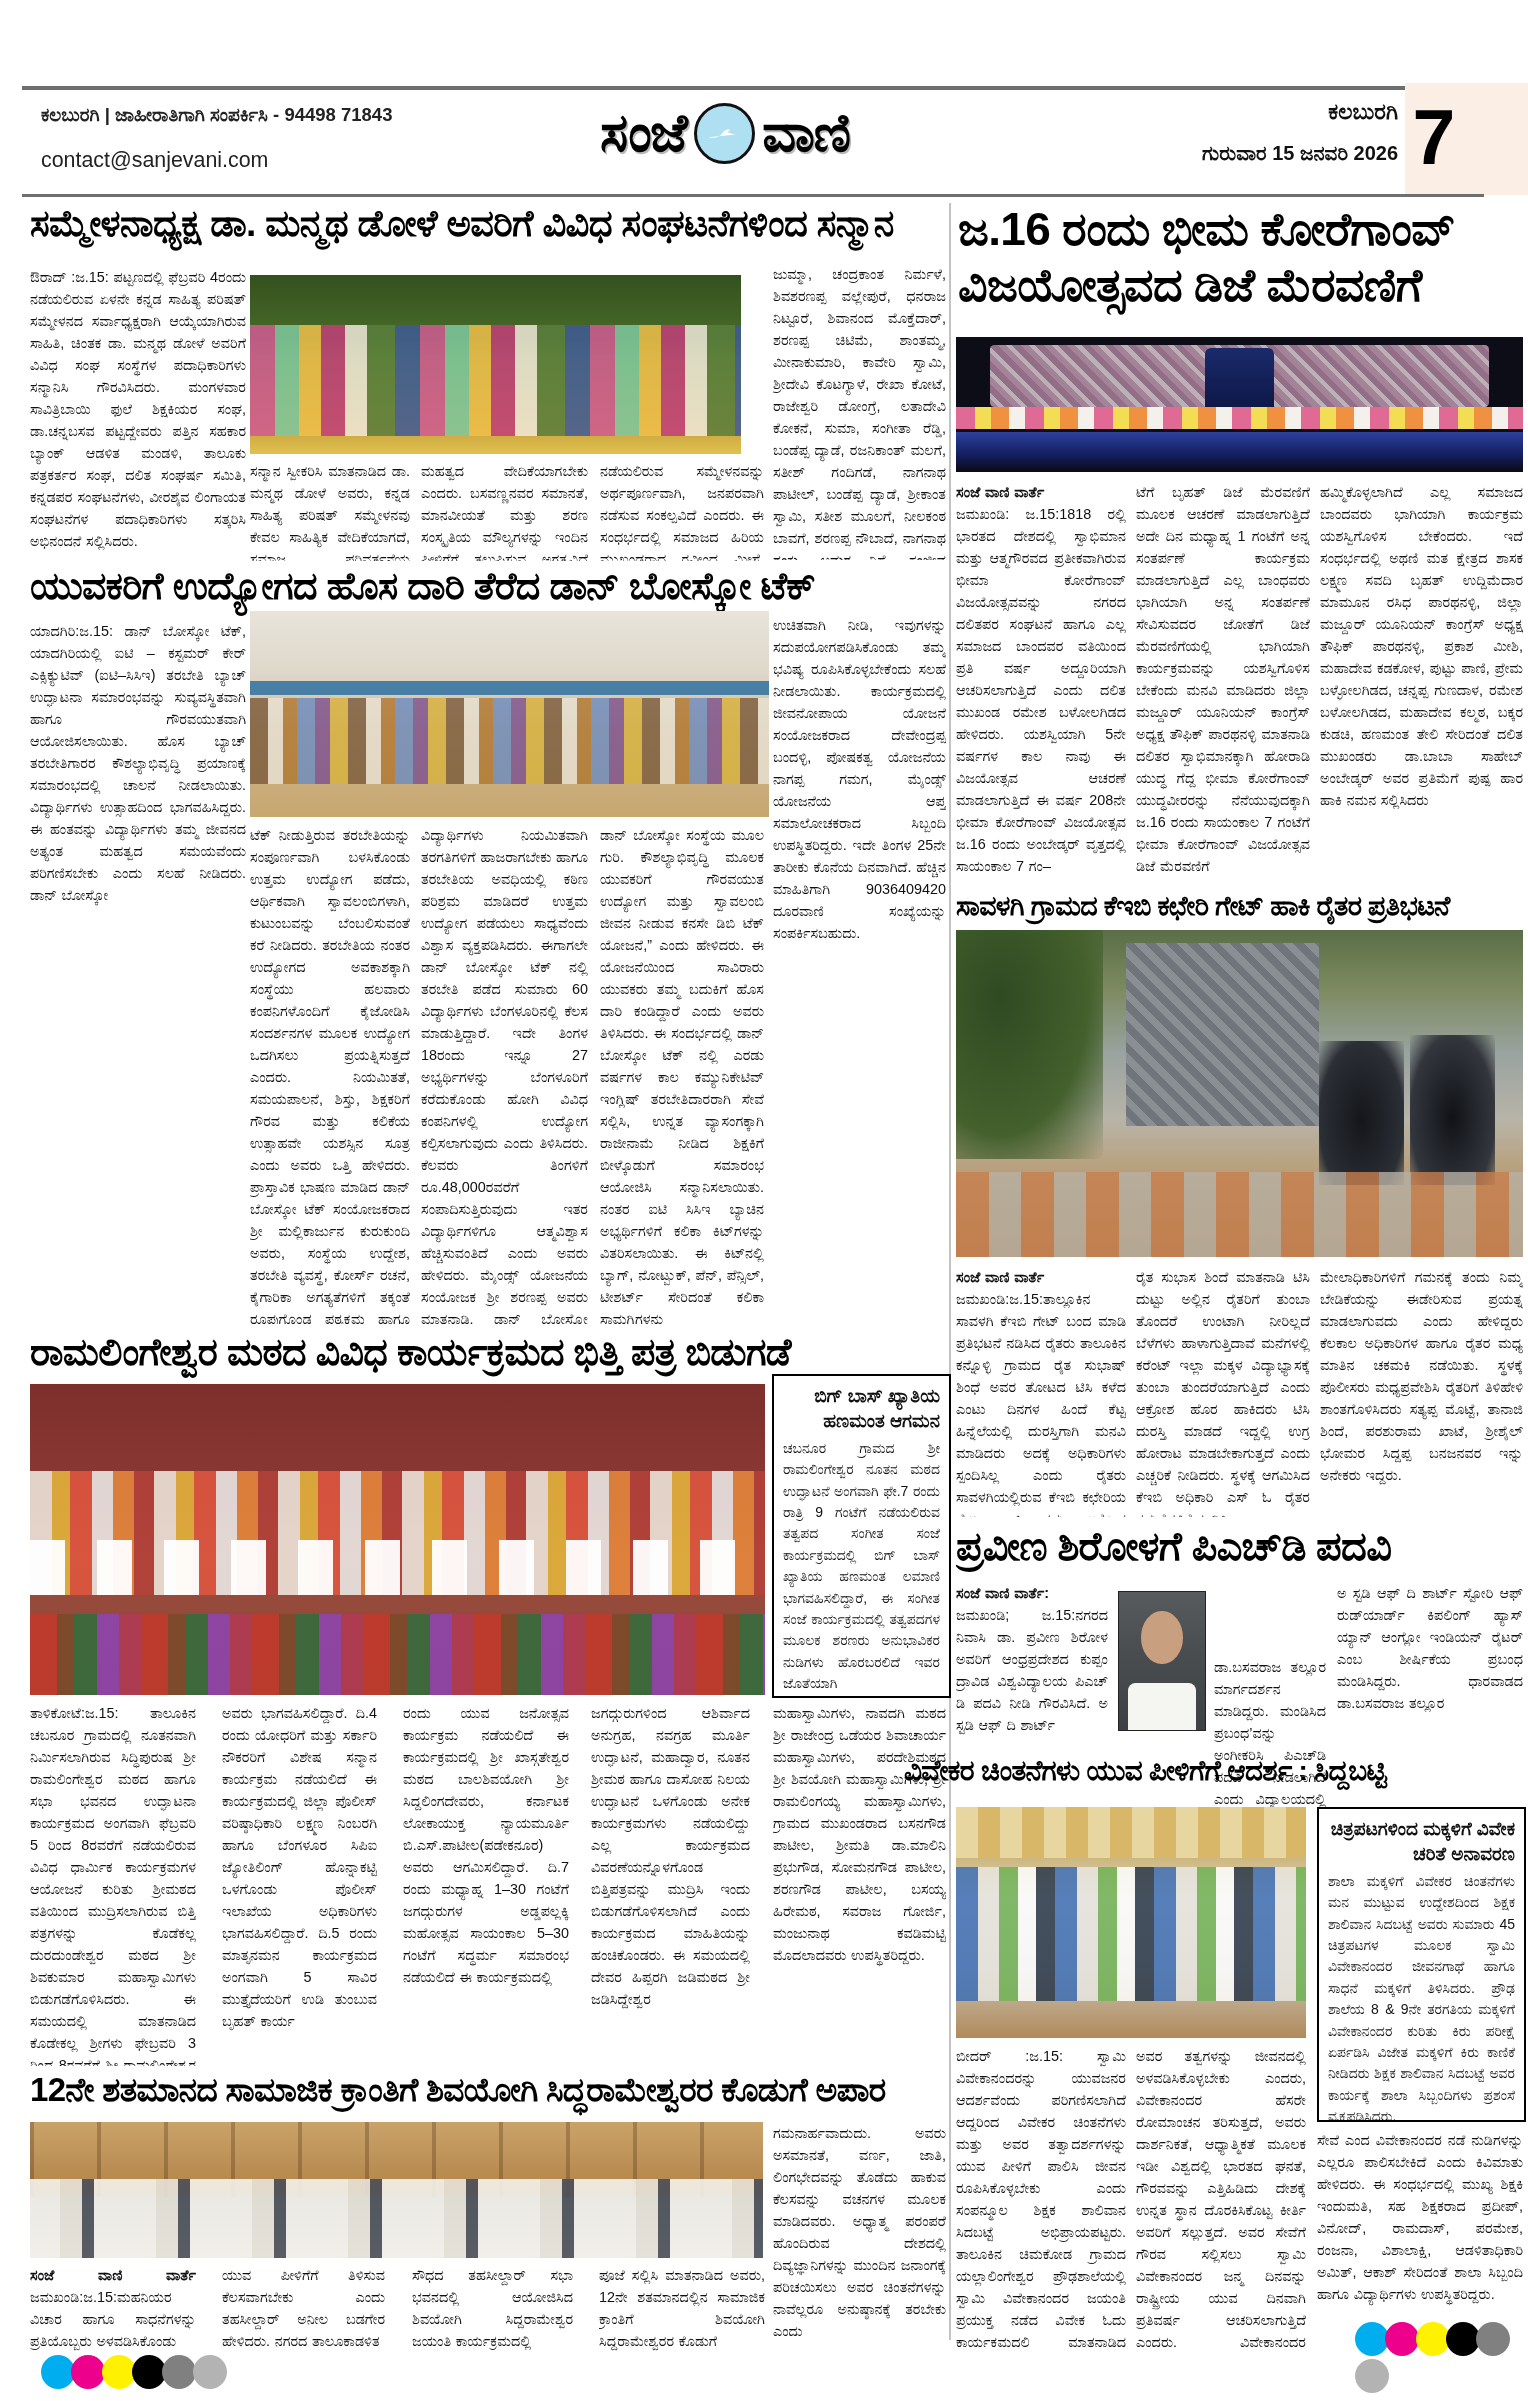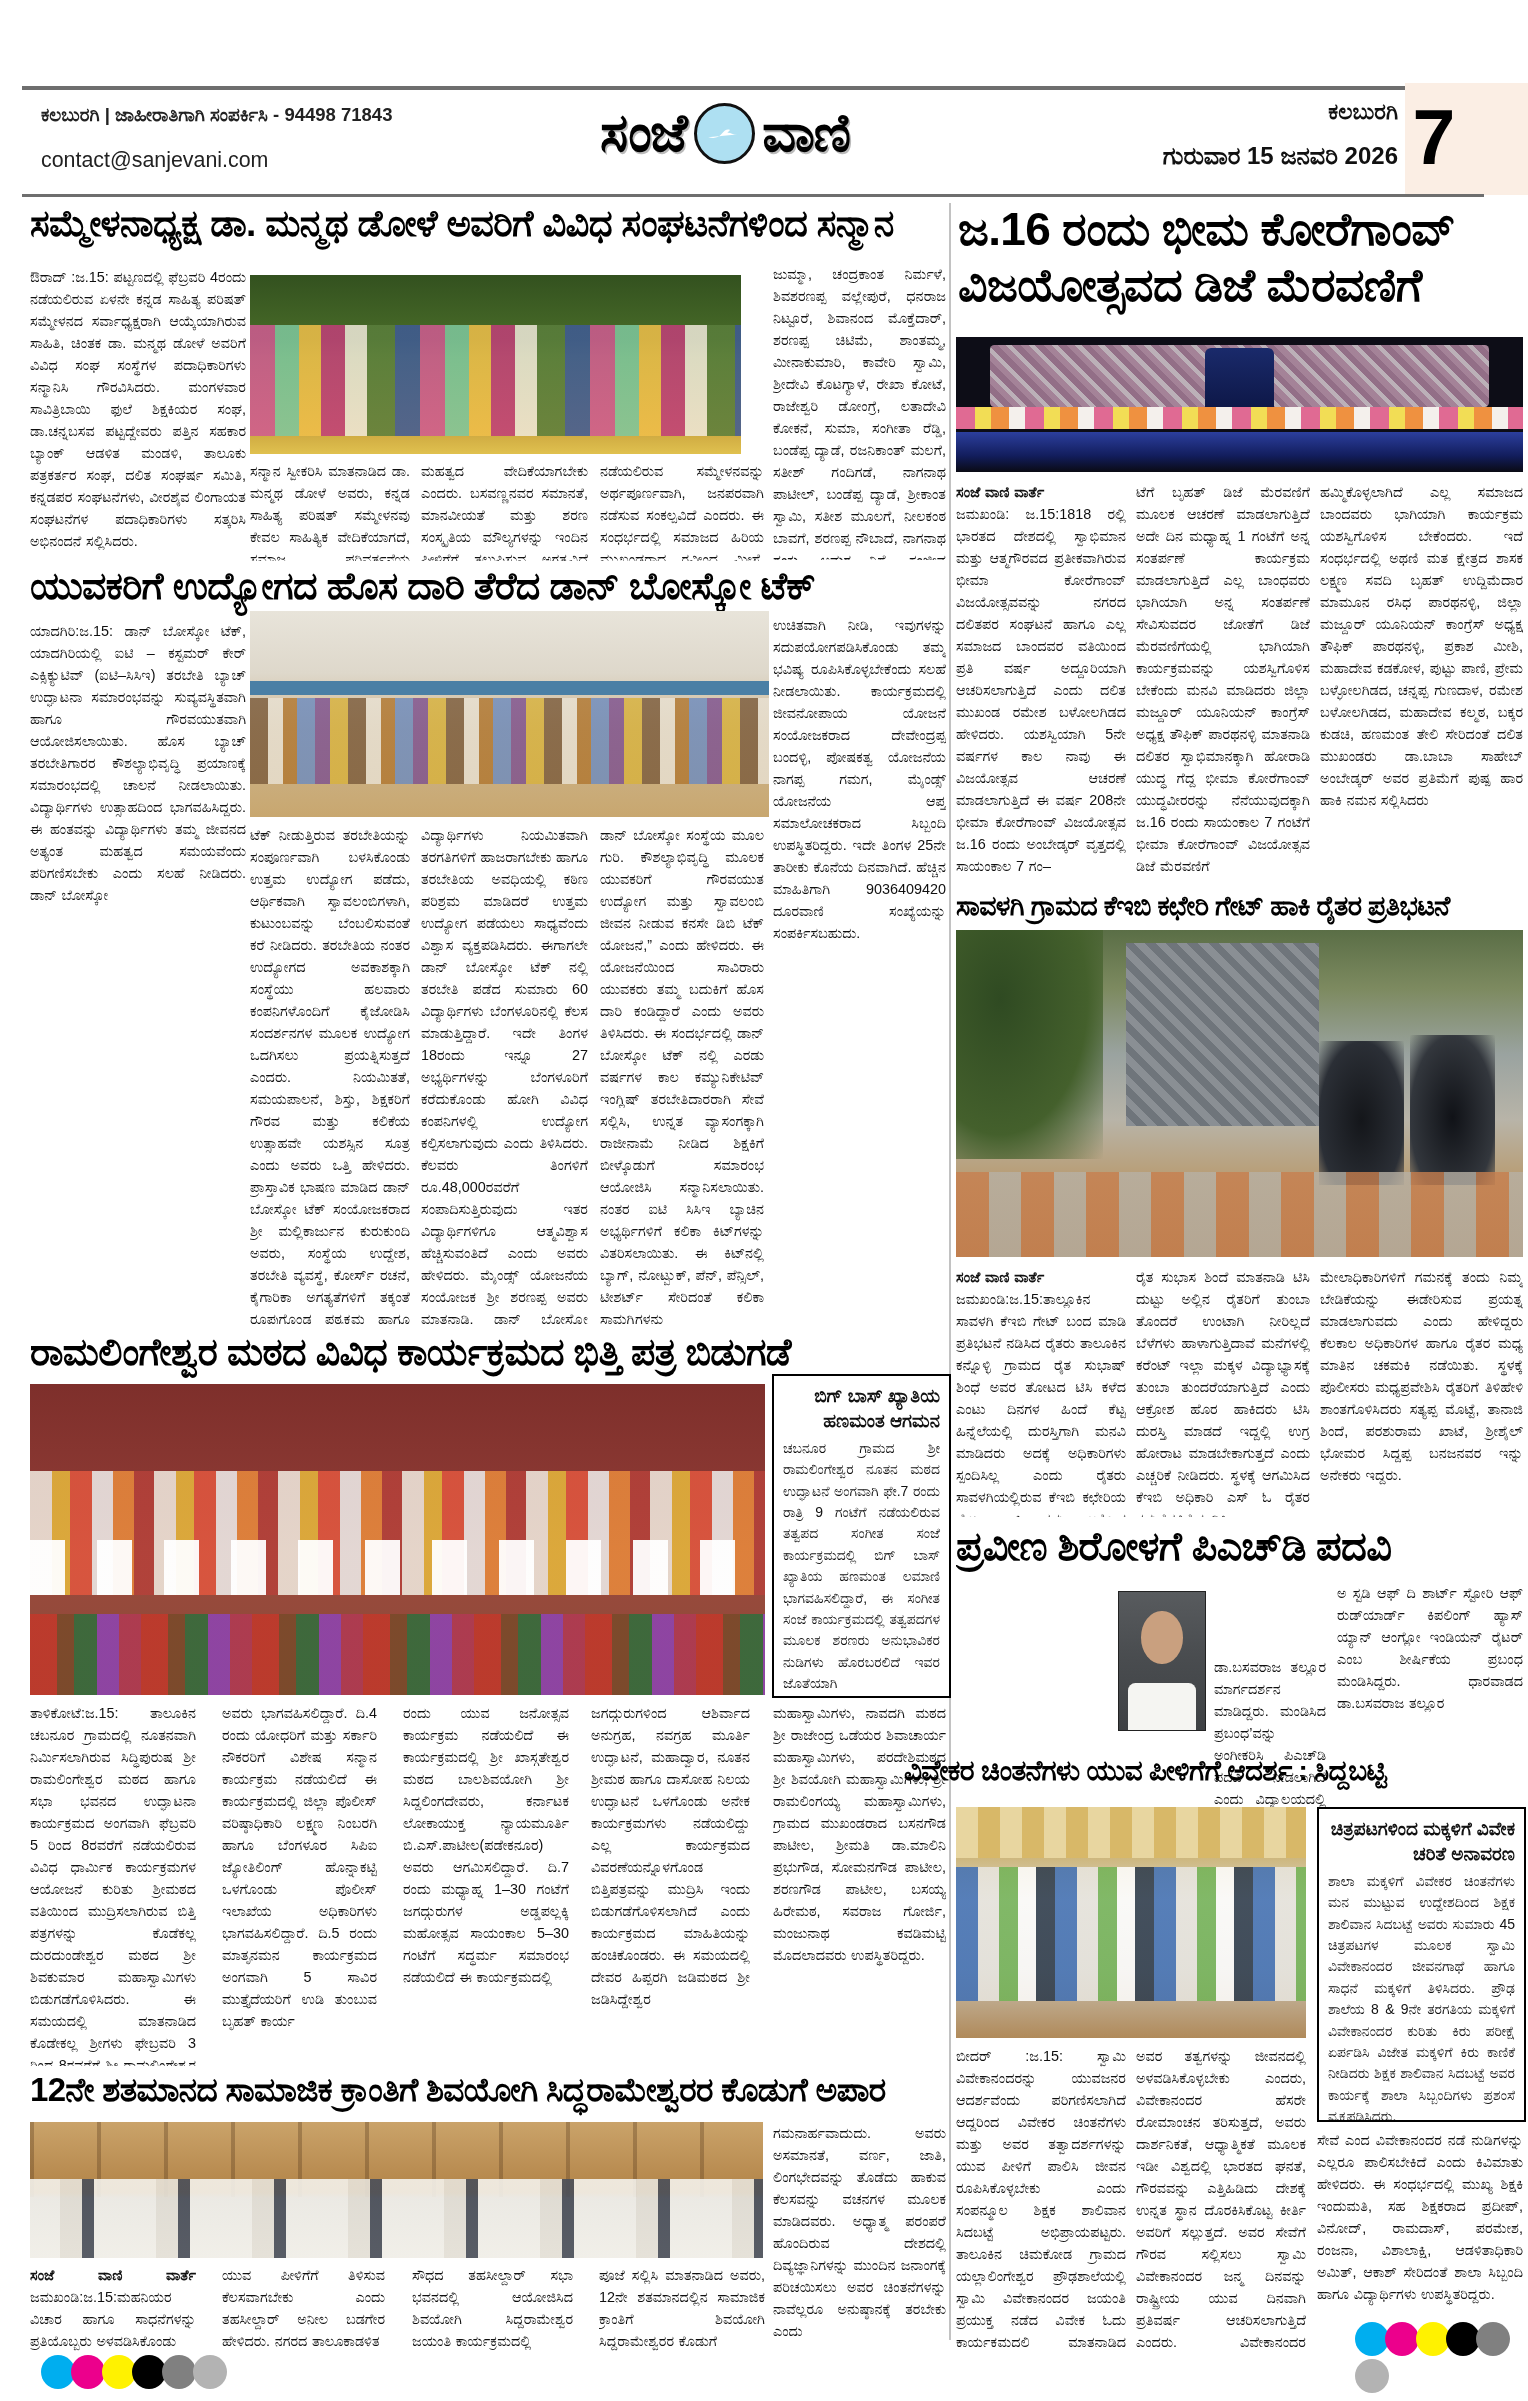--- a/index.html
+++ b/index.html
@@ -37,21 +37,21 @@
   <div class="masthead" style="left:600px;top:102px">
     <span>ಸಂಜೆ</span>
     <span class="dovecircle">
       <svg width="38" height="38" viewBox="0 0 24 24">
           <path d="M2 14c4 1.2 7 .2 9-2.6 1.2-1.8 3-2.8 4.8-2l-1.8 1.9c2.6-.3 4 1.6 6 1- .8 2.8-3.6 4-6.6 4l-3.8 2.8v-2.6c-3 .8-5.4-.2-7.6-2.5z" fill="#ffffff"></path>
         </svg>
     </span>
     <span>ವಾಣಿ</span>
   </div>
   <div class="hright" style="left:1161px;top:99px;width:237px;font-size:22px">ಕಲಬುರಗಿ</div>
-  <div class="hright" style="left:1161px;top:142px;width:237px;font-size:24px">ಗುರುವಾರ 15 ಜನವರಿ 2026</div>
+  <div class="hright" style="left:1161px;top:142px;width:237px;font-size:20px">ಗುರುವಾರ 15 ಜನವರಿ 2026</div>
   <div class="rule" style="left:22px;top:194px;width:1462px;height:3px"></div>
 
   <div class="vrule" style="left:949px;top:203px;height:2137px"></div>
 
   <div class="headline" style="left:30px;top:201px;width:917px;height:56px;font-size:37px">ಸಮ್ಮೇಳನಾಧ್ಯಕ್ಷ ಡಾ. ಮನ್ಮಥ ಡೋಳೆ ಅವರಿಗೆ ವಿವಿಧ ಸಂಘಟನೆಗಳಿಂದ ಸನ್ಮಾನ</div>
   <div class="col" style="left:30px;top:266px;width:216px;height:294px">ಔರಾದ್ :ಜ.15: ಪಟ್ಟಣದಲ್ಲಿ ಫೆಬ್ರವರಿ 4ರಂದು ನಡೆಯಲಿರುವ ಏಳನೇ ಕನ್ನಡ ಸಾಹಿತ್ಯ ಪರಿಷತ್ ಸಮ್ಮೇಳನದ ಸರ್ವಾಧ್ಯಕ್ಷರಾಗಿ ಆಯ್ಕೆಯಾಗಿರುವ ಸಾಹಿತಿ, ಚಿಂತಕ ಡಾ. ಮನ್ಮಥ ಡೋಳೆ ಅವರಿಗೆ ವಿವಿಧ ಸಂಘ ಸಂಸ್ಥೆಗಳ ಪದಾಧಿಕಾರಿಗಳು ಸನ್ಮಾನಿಸಿ ಗೌರವಿಸಿದರು. ಮಂಗಳವಾರ ಸಾವಿತ್ರಿಬಾಯಿ ಫುಲೆ ಶಿಕ್ಷಕಿಯರ ಸಂಘ, ಡಾ.ಚನ್ನಬಸವ ಪಟ್ಟದ್ದೇವರು ಪತ್ತಿನ ಸಹಕಾರ ಬ್ಯಾಂಕ್ ಆಡಳಿತ ಮಂಡಳಿ, ತಾಲೂಕು ಪತ್ರಕರ್ತರ ಸಂಘ, ದಲಿತ ಸಂಘರ್ಷ ಸಮಿತಿ, ಕನ್ನಡಪರ ಸಂಘಟನೆಗಳು, ವೀರಶೈವ ಲಿಂಗಾಯತ ಸಂಘಟನೆಗಳ ಪದಾಧಿಕಾರಿಗಳು ಸತ್ಕರಿಸಿ ಅಭಿನಂದನೆ ಸಲ್ಲಿಸಿದರು.</div>
   <div class="photo" style="left:250px;top:275px;width:491px;height:179px;background:linear-gradient(180deg,#33511f 0%,#486b28 36%,#6f8a33 46%,#caa43e 86%,#e0c14f 100%)">
     <div style="left:0;bottom:10%;width:100%;height:62%;background:repeating-linear-gradient(90deg,#d05a92 0 25px,#7fc89e 25px 49px,#f0bf4a 49px 71px,#c13e79 71px 95px,#efe9da 95px 117px,#5a7e3c 117px 145px,#3f5a96 145px 170px);opacity:.85"></div>
   </div>
   <div class="col" style="left:773px;top:263px;width:173px;height:297px">ಜುಮ್ಮಾ, ಚಂದ್ರಕಾಂತ ನಿರ್ಮಳೆ, ಶಿವಶರಣಪ್ಪ ವಲ್ಲೇಪುರೆ, ಧನರಾಜ ನಿಟ್ಟೂರೆ, ಶಿವಾನಂದ ಮೊಕ್ತೆದಾರ್, ಶರಣಪ್ಪ ಚಿಟಿಮೆ, ಶಾಂತಮ್ಮ, ಮೀನಾಕುಮಾರಿ, ಕಾವೇರಿ ಸ್ವಾಮಿ, ಶ್ರೀದೇವಿ ಕೊಟಗ್ಯಾಳೆ, ರೇಖಾ ಕೋಟೆ, ರಾಜೇಶ್ವರಿ ಡೋಂಗ್ರೆ, ಲತಾದೇವಿ ಕೋಕನೆ, ಸುಮಾ, ಸಂಗೀತಾ ರೆಡ್ಡಿ, ಬಂಡೆಪ್ಪ ದ್ಯಾಡೆ, ರಜನಿಕಾಂತ್ ಮಲಗೆ, ಸತೀಶ್ ಗಂದಿಗಡೆ, ನಾಗನಾಥ ಪಾಟೀಲ್, ಬಂಡೆಪ್ಪ ದ್ಯಾಡೆ, ಶ್ರೀಕಾಂತ ಸ್ವಾಮಿ, ಸತೀಶ ಮೂಲಗೆ, ನೀಲಕಂಠ ಬಾವಗೆ, ಶರಣಪ್ಪ ನೌಬಾದೆ, ನಾಗನಾಥ ಶಂಕು, ಅಮರ ನಿಸ್ತೆ, ಸಂಜೀವ ವಲಾಂಡೆ, ಬಾಲಾಜಿ ವಲ್ಲೂರೆ, ಸಾಹಿತಿಗಳು, ಶಿಕ್ಷಕರು, ಕನ್ನಡ ಪರ ಹೋರಾಟಗಾರರು ಉಪಸ್ಥಿತರಿದ್ದರು.</div>
@@ -117,20 +117,21 @@
     <div style="left:30%;top:4%;width:34%;height:56%;background:repeating-linear-gradient(45deg,#8a8f94 0 7.4px,#6f757b 7.4px 15px)"></div>
     <div style="left:64%;top:34%;width:15%;height:44%;background:radial-gradient(ellipse at 50% 55%,#14161a 0%,#2b2f36 70%,transparent 100%)"></div>
     <div style="left:80%;top:32%;width:15%;height:46%;background:radial-gradient(ellipse at 50% 55%,#101217 0%,#33373d 70%,transparent 100%)"></div>
     <div style="left:0;bottom:0;width:100%;height:26%;background:repeating-linear-gradient(90deg,rgba(199,127,79,.8) 0 33px,rgba(183,176,164,.8) 33px 65px)"></div>
   </div>
   <div class="col" style="left:956px;top:1266px;width:170px;height:251px"><span class="dateline">ಸಂಜೆ ವಾಣಿ ವಾರ್ತೆ</span><br><span>ಜಮಖಂಡಿ:ಜ.15:ತಾಲ್ಲೂಕಿನ ಸಾವಳಗಿ ಕೆಇಬಿ ಗೇಟ್ ಬಂದ ಮಾಡಿ ಪ್ರತಿಭಟನೆ ನಡಿಸಿದ ರೈತರು ತಾಲೂಕಿನ ಕನ್ನೊಳ್ಳಿ ಗ್ರಾಮದ ರೈತ ಸುಭಾಷ್ ಶಿಂಧೆ ಅವರ ತೋಟದ ಟಿಸಿ ಕಳೆದ ಎಂಟು ದಿನಗಳ ಹಿಂದೆ ಕೆಟ್ಟ ಹಿನ್ನೆಲೆಯಲ್ಲಿ ದುರಸ್ತಿಗಾಗಿ ಮನವಿ ಮಾಡಿದರು ಅದಕ್ಕೆ ಅಧಿಕಾರಿಗಳು ಸ್ಪಂದಿಸಿಲ್ಲ ಎಂದು ರೈತರು ಸಾವಳಗಿಯಲ್ಲಿರುವ ಕೆಇಬಿ ಕಛೇರಿಯ ಗೇಟ ಹಾಕಿ ತಮ್ಮ ಆಕ್ರೋಶ ಹೊರಹಾಕಿದರು.</span></div>
   <div class="col" style="left:1136px;top:1266px;width:174px;height:251px">ರೈತ ಸುಭಾಸ ಶಿಂದೆ ಮಾತನಾಡಿ ಟಿಸಿ ದುಟ್ಟು ಅಲ್ಲಿನ ರೈತರಿಗೆ ತುಂಬಾ ತೊಂದರೆ ಉಂಟಾಗಿ ನೀರಿಲ್ಲದೆ ಬೆಳೆಗಳು ಹಾಳಾಗುತ್ತಿದಾವೆ ಮನೆಗಳಲ್ಲಿ ಕರೆಂಟ್ ಇಲ್ಲಾ ಮಕ್ಕಳ ವಿದ್ಯಾಭ್ಯಾಸಕ್ಕೆ ತುಂಬಾ ತುಂದರೆಯಾಗುತ್ತಿದೆ ಎಂದು ಆಕ್ರೋಶ ಹೊರ ಹಾಕಿದರು ಟಿಸಿ ದುರಸ್ತಿ ಮಾಡದೆ ಇದ್ದಲ್ಲಿ ಉಗ್ರ ಹೋರಾಟ ಮಾಡಬೇಕಾಗುತ್ತದೆ ಎಂದು ಎಚ್ಚರಿಕೆ ನೀಡಿದರು. ಸ್ಥಳಕ್ಕೆ ಆಗಮಿಸಿದ ಕೆಇಬಿ ಅಧಿಕಾರಿ ಎಸ್ ಓ ರೈತರ ಸಮಸ್ಯೆಗಳಿಗೆ ಸ್ಪಂದಿಸಿ</div>
   <div class="col" style="left:1320px;top:1266px;width:203px;height:251px">ಮೇಲಾಧಿಕಾರಿಗಳಿಗೆ ಗಮನಕ್ಕೆ ತಂದು ನಿಮ್ಮ ಬೇಡಿಕೆಯನ್ನು ಈಡೇರಿಸುವ ಪ್ರಯತ್ನ ಮಾಡಲಾಗುವದು ಎಂದು ಹೇಳಿದ್ದರು ಕೆಲಕಾಲ ಅಧಿಕಾರಿಗಳ ಹಾಗೂ ರೈತರ ಮಧ್ಯ ಮಾತಿನ ಚಕಮಕಿ ನಡೆಯಿತು. ಸ್ಥಳಕ್ಕೆ ಪೊಲೀಸರು ಮಧ್ಯಪ್ರವೇಶಿಸಿ ರೈತರಿಗೆ ತಿಳಿಹೇಳಿ ಶಾಂತಗೊಳಿಸಿದರು ಸತ್ಯಪ್ಪ ಮೊಟ್ಟೆ, ತಾನಾಜಿ ಶಿಂದೆ, ಪರಶುರಾಮ ಖಾಟೆ, ಶ್ರೀಶೈಲ್ ಭೋಮರ ಸಿದ್ದಪ್ಪ ಬನಜನವರ ಇನ್ನು ಅನೇಕರು ಇದ್ದರು.</div>
 
   <div class="headline" style="left:956px;top:1522px;width:569px;height:55px;font-size:40px">ಪ್ರವೀಣ ಶಿರೋಳಗೆ ಪಿಎಚ್‌ಡಿ ಪದವಿ</div>
+  <div class="col" style="left:956px;top:1582px;width:152px;height:167px"><span class="dateline">ಸಂಜೆ ವಾಣಿ ವಾರ್ತೆ:</span><br><span>ಜಮಖಂಡಿ; ಜ.15:ನಗರದ ನಿವಾಸಿ ಡಾ. ಪ್ರವೀಣ ಶಿರೋಳ ಅವರಿಗೆ ಆಂಧ್ರಪ್ರದೇಶದ ಕುಪ್ಪಂ ದ್ರಾವಿಡ ವಿಶ್ವವಿದ್ಯಾಲಯ ಪಿಎಚ್ ಡಿ ಪದವಿ ನೀಡಿ ಗೌರವಿಸಿದೆ. ಅ ಸ್ಟಡಿ ಆಫ್ ದಿ ಶಾರ್ಟ್</span></div>
   <div class="photo" style="left:1118px;top:1591px;width:86px;height:138px;background:linear-gradient(180deg,#585b5e 0%,#4a4d50 45%,#3e4144 100%);border:0.7px solid #222">
     <div style="left:26%;top:14%;width:48%;height:38%;background:#c9a07f;border-radius:50%"></div>
     <div style="left:10%;bottom:0;width:80%;height:34%;background:#f5f5f2;border-radius:7.4px 7.4px 0 0"></div>
   </div>
   <div class="col" style="left:1214px;top:1656px;width:112px;height:167px">ಡಾ.ಬಸವರಾಜ ತಲ್ಲೂರ ಮಾರ್ಗದರ್ಶನ ಮಾಡಿದ್ದರು. ಮಂಡಿಸಿದ ಪ್ರಬಂಧ’ವನ್ನು ಅಂಗೀಕರಿಸಿ ಪಿಎಚ್‌ಡಿ ಪದವಿ ನೀಡಲಾಗಿದೆ ಎಂದು ವಿದ್ಯಾಲಯದಲ್ಲಿ ತಿಳಿಸಿದ್ದಾರೆ.</div>
   <div class="col" style="left:1337px;top:1582px;width:186px;height:167px">ಅ ಸ್ಟಡಿ ಆಫ್ ದಿ ಶಾರ್ಟ್ ಸ್ಟೋರಿ ಆಫ್ ರುಡ್‌ಯಾರ್ಡ್ ಕಿಪಲಿಂಗ್ ಹ್ಯಾಸ್ ಯ್ಯಾನ್ ಆಂಗ್ಲೋ ಇಂಡಿಯನ್ ರೈಟರ್ ಎಂಬ ಶೀರ್ಷಿಕೆಯ ಪ್ರಬಂಧ ಮಂಡಿಸಿದ್ದರು. ಧಾರವಾಡದ ಡಾ.ಬಸವರಾಜ ತಲ್ಲೂರ</div>
 
   <div class="headline" style="left:904px;top:1754px;width:569px;height:43px;font-size:28px">ವಿವೇಕರ ಚಿಂತನೆಗಳು ಯುವ ಪೀಳಿಗೆಗೆ ಆದರ್ಶ : ಸಿದ್ದಬಟ್ಟಿ</div>
   <div class="photo" style="left:956px;top:1807px;width:350px;height:231px;background:linear-gradient(180deg,#d8c48e 0%,#cbb375 20%,#ded8cc 40%,#c9c2b4 70%,#b08a5a 100%)">
     <div style="left:0;top:0;width:100%;height:22%;background:repeating-linear-gradient(90deg,#e8d6a0 0 22px,#d8b868 22px 44px)"></div>

